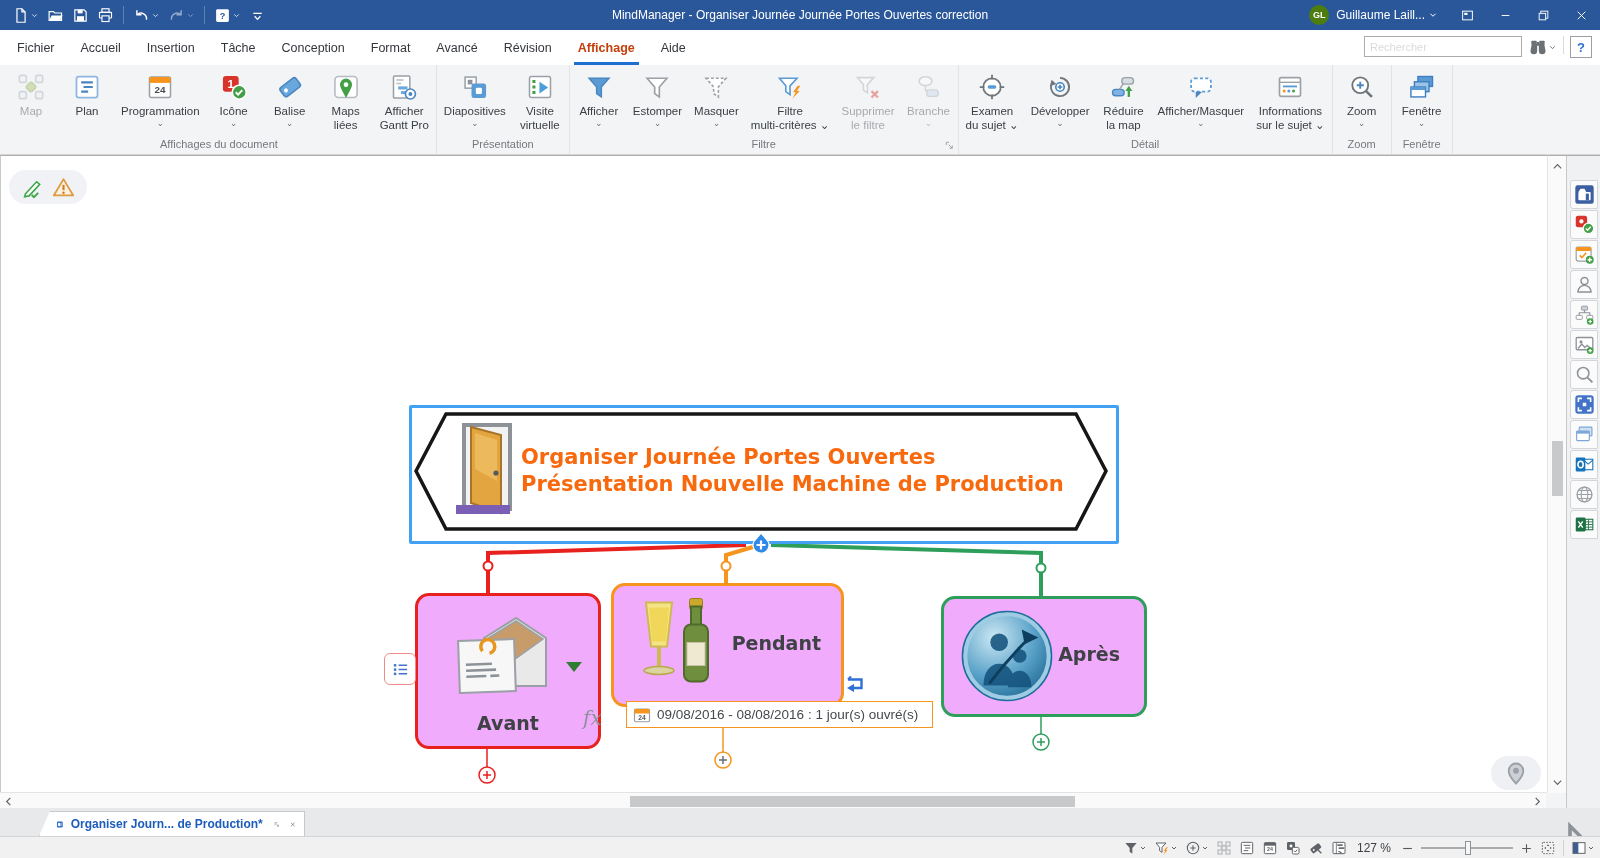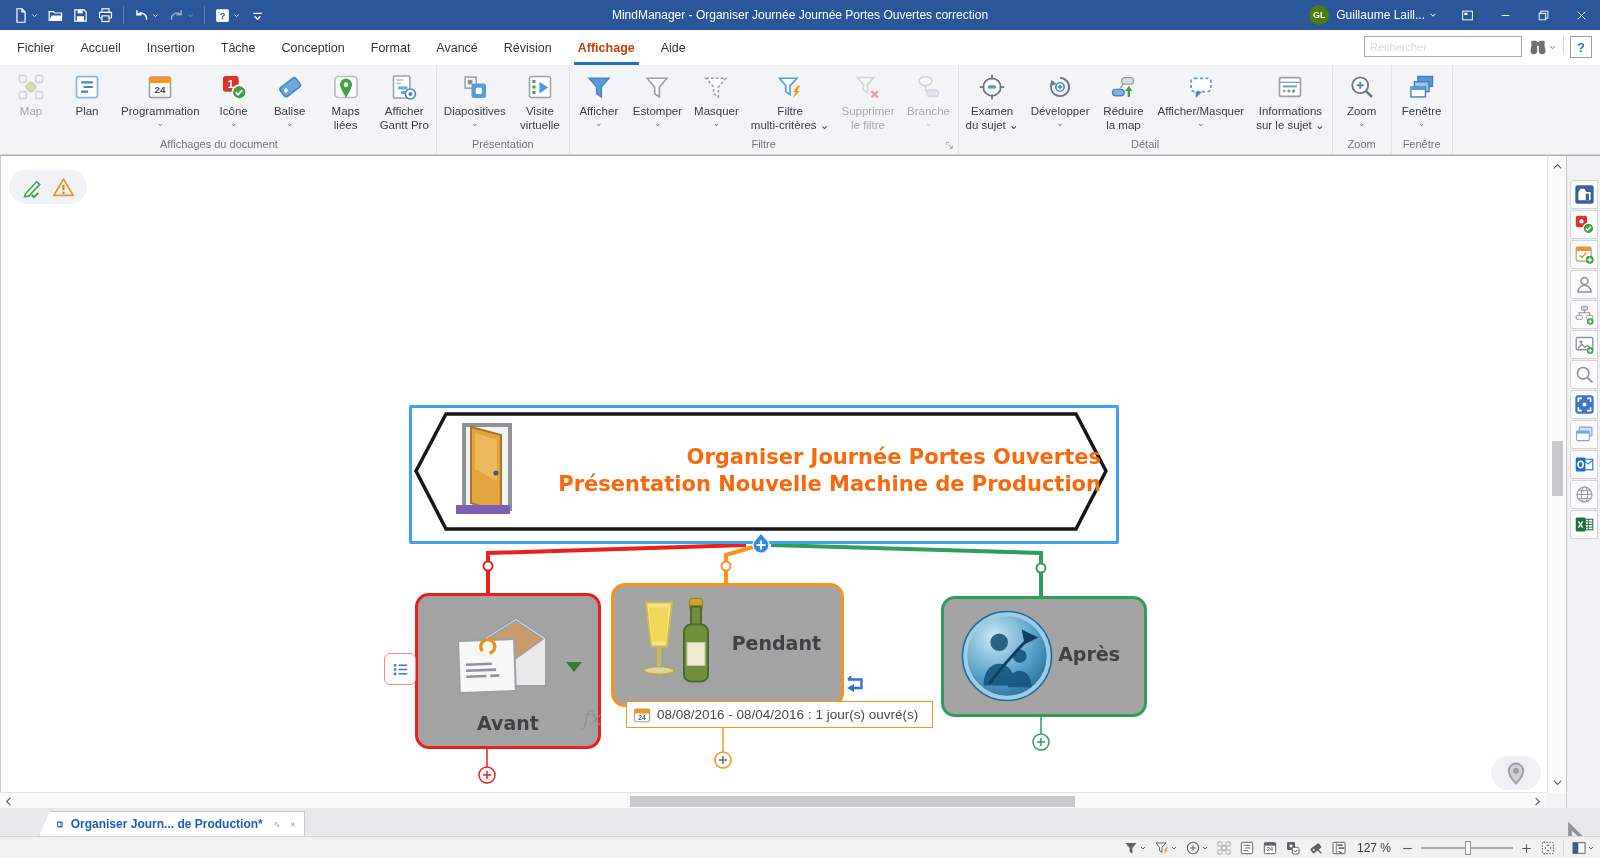--- a/index.html
+++ b/index.html
@@ -50,23 +50,23 @@
   .dlauncher svg{width:11px;height:11px}
 
   
   .canvas{position:absolute;left:0;top:155px;width:1546px;height:637px;background:#fff;border-top:1px solid #adadad;border-left:1px solid #c9c9c9;overflow:hidden}
   .warnpill{position:absolute;left:8px;top:14px;width:78px;height:34px;background:#f1f2f6;border-radius:17px;display:flex;align-items:center;justify-content:center;gap:7px}
   .warnpill svg{width:23px;height:23px}
   .conn{position:absolute;left:0;top:0;pointer-events:none}
   .selbox{position:absolute;left:408px;top:249px;width:704px;height:133px;border:3px solid #42a0f5;border-radius:2px;background:#fff}
   .hexa{position:absolute;left:413px;top:254px}
   .door{position:absolute;left:452px;top:265px}
-  .ctext{position:absolute;left:520px;top:288px;width:580px;text-align:right;font-size:21px;font-weight:bold;line-height:27px;color:#f8690d;font-family:"DejaVu Sans",sans-serif}
+  .ctext{position:absolute;left:520px;top:288px;width:580px;text-align:left;font-size:21px;font-weight:bold;line-height:27px;color:#f8690d;font-family:"DejaVu Sans",sans-serif}
   .plusdrop{position:absolute;left:750px;top:376px}
-  .topic{position:absolute;background:#a3a3a3;border-radius:14px}
+  .topic{position:absolute;background:#f0abfc;border-radius:14px}
   .t-avant{left:414px;top:437px;width:180px;height:150px;border:3.5px solid #e8201e}
   .t-pendant{left:610px;top:427px;width:227px;height:118px;border:3.5px solid #f7941d}
   .t-apres{left:940px;top:440px;width:200px;height:115px;border:3.5px solid #2e9e5b}
   .tlabel{position:absolute;font-size:19px;font-weight:bold;color:#3f4245;font-family:"DejaVu Sans",sans-serif}
   .l-avant{left:0;right:0;bottom:12px;text-align:center}
   .l-pendant{right:20px;top:46px}
   .l-apres{right:24px;top:44px}
   .greentri{position:absolute;right:16px;top:66px;width:0;height:0;border-left:8px solid transparent;border-right:8px solid transparent;border-top:10px solid #2e7d32}
   .floatlist{position:absolute;left:383px;top:497px;width:30px;height:30px;background:#fff;border:1.5px solid #ef8a8a;border-radius:6px;display:flex;align-items:center;justify-content:center}
   .floatlist svg{width:19px;height:19px}
@@ -695,21 +695,21 @@
         <rect x="59" y="46" width="18" height="23" fill="#efe9d2" stroke="#c9c2a4"></rect>
       </svg>
       <div class="tlabel l-pendant">Pendant</div>
     </div>
     <div class="datebar">
       <svg viewBox="0 0 24 24">
         <rect x="2" y="4" width="20" height="17" rx="2" fill="#fff" stroke="#9aa0a6" stroke-width="1.6"></rect>
         <rect x="2" y="4" width="20" height="6" fill="#f7941d"></rect>
         <text x="12" y="19" font-size="9" font-weight="bold" fill="#55585c" text-anchor="middle" font-family="Liberation Sans,sans-serif">24</text>
       </svg>
-      <span class="datetext">08/08/2016 - 08/04/2016 : 1 jour(s) ouvré(s)</span>
+      <span class="datetext">09/08/2016 - 08/08/2016 : 1 jour(s) ouvré(s)</span>
     </div>
     <svg class="relicon" width="26" height="22" viewBox="0 0 26 22">
       <path d="M5 5.5H18.5V14H10" fill="none" stroke="#2f6fd6" stroke-width="2.4"></path>
       <path d="M11 10l-7 4 7 4z" fill="#2f6fd6"></path>
       <path d="M5 5.5L8 2.5" stroke="#2f6fd6" stroke-width="2.2"></path>
     </svg>
 
     <div class="topic t-apres">
       <svg style="position:absolute;left:16px;top:10px" width="94" height="94" viewBox="0 0 96 96">
         <defs>

